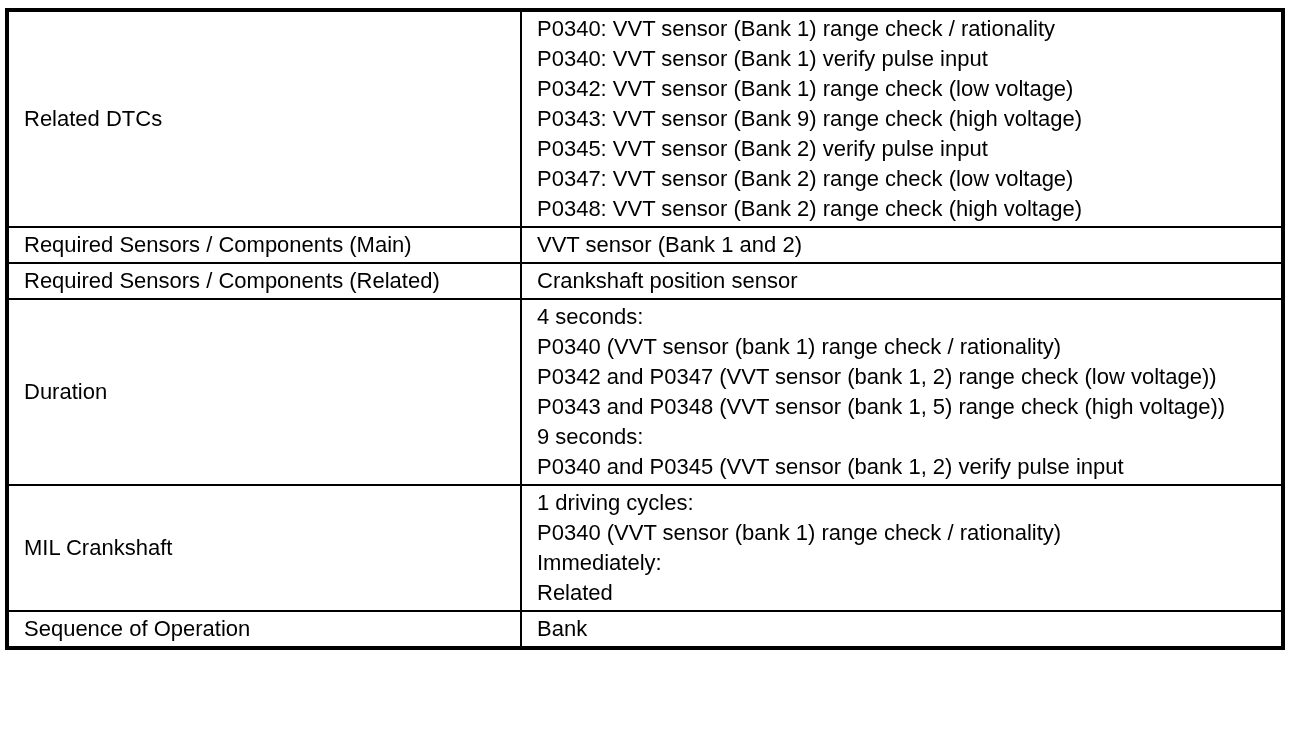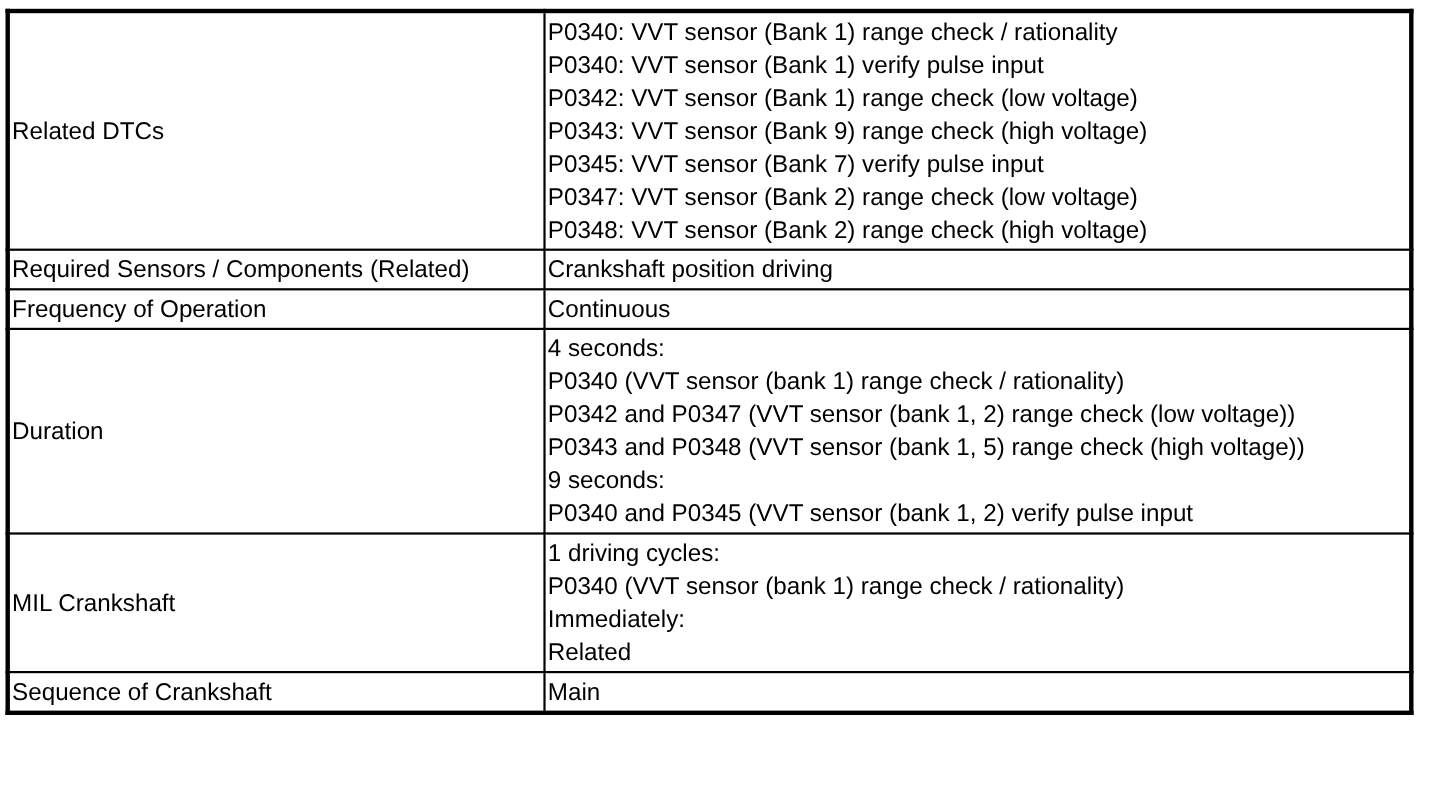--- a/index.html
+++ b/index.html
@@ -20,21 +20,21 @@
     position: absolute;
     left: 5px;
     top: 8px;
     width: 1280px;
     border-collapse: collapse;
     table-layout: fixed;
     border: 4px solid #000000;
   }
   table.spec-table td {
     border: 2px solid #000000;
-    padding: 2px 2px;
+    padding: 2px 15px;
     font-size: 22px;
     line-height: 30px;
     vertical-align: middle;
     overflow: hidden;
     white-space: nowrap;
   }
   td.label-cell {
     width: 481px;
   }
   td.value-cell {
@@ -50,40 +50,40 @@
 <div class="page">
   <table class="spec-table">
     <tbody id="table-body">
   <tr class="spec-row">
     <td class="label-cell">Related DTCs</td>
     <td class="value-cell">
             <div class="value-line">P0340: VVT sensor (Bank 1) range check / rationality</div>
             <div class="value-line">P0340: VVT sensor (Bank 1) verify pulse input</div>
             <div class="value-line">P0342: VVT sensor (Bank 1) range check (low voltage)</div>
             <div class="value-line">P0343: VVT sensor (Bank 9) range check (high voltage)</div>
-            <div class="value-line">P0345: VVT sensor (Bank 7) verify pulse input</div>
+            <div class="value-line">P0345: VVT sensor (Bank 2) verify pulse input</div>
             <div class="value-line">P0347: VVT sensor (Bank 2) range check (low voltage)</div>
             <div class="value-line">P0348: VVT sensor (Bank 2) range check (high voltage)</div>
           </td>
   </tr>
 
+  <tr class="spec-row">
+    <td class="label-cell">Required Sensors / Components (Main)</td>
+    <td class="value-cell">
+            <div class="value-line">VVT sensor (Bank 1 and 2)</div>
+          </td>
+  </tr>
 
   <tr class="spec-row">
     <td class="label-cell">Required Sensors / Components (Related)</td>
     <td class="value-cell">
-            <div class="value-line">Crankshaft position driving</div>
+            <div class="value-line">Crankshaft position sensor</div>
           </td>
   </tr>
 
-  <tr class="spec-row">
-    <td class="label-cell">Frequency of Operation</td>
-    <td class="value-cell">
-            <div class="value-line">Continuous</div>
-          </td>
-  </tr>
 
   <tr class="spec-row">
     <td class="label-cell">Duration</td>
     <td class="value-cell">
             <div class="value-line">4 seconds:</div>
             <div class="value-line">P0340 (VVT sensor (bank 1) range check / rationality)</div>
             <div class="value-line">P0342 and P0347 (VVT sensor (bank 1, 2) range check (low voltage))</div>
             <div class="value-line">P0343 and P0348 (VVT sensor (bank 1, 5) range check (high voltage))</div>
             <div class="value-line">9 seconds:</div>
             <div class="value-line">P0340 and P0345 (VVT sensor (bank 1, 2) verify pulse input</div>
@@ -94,20 +94,20 @@
     <td class="label-cell">MIL Crankshaft</td>
     <td class="value-cell">
             <div class="value-line">1 driving cycles:</div>
             <div class="value-line">P0340 (VVT sensor (bank 1) range check / rationality)</div>
             <div class="value-line">Immediately:</div>
             <div class="value-line">Related</div>
           </td>
   </tr>
 
   <tr class="spec-row">
-    <td class="label-cell">Sequence of Crankshaft</td>
+    <td class="label-cell">Sequence of Operation</td>
     <td class="value-cell">
-            <div class="value-line">Main</div>
+            <div class="value-line">Bank</div>
           </td>
   </tr>
 </tbody>
   </table>
 </div>
 
 </body></html>

